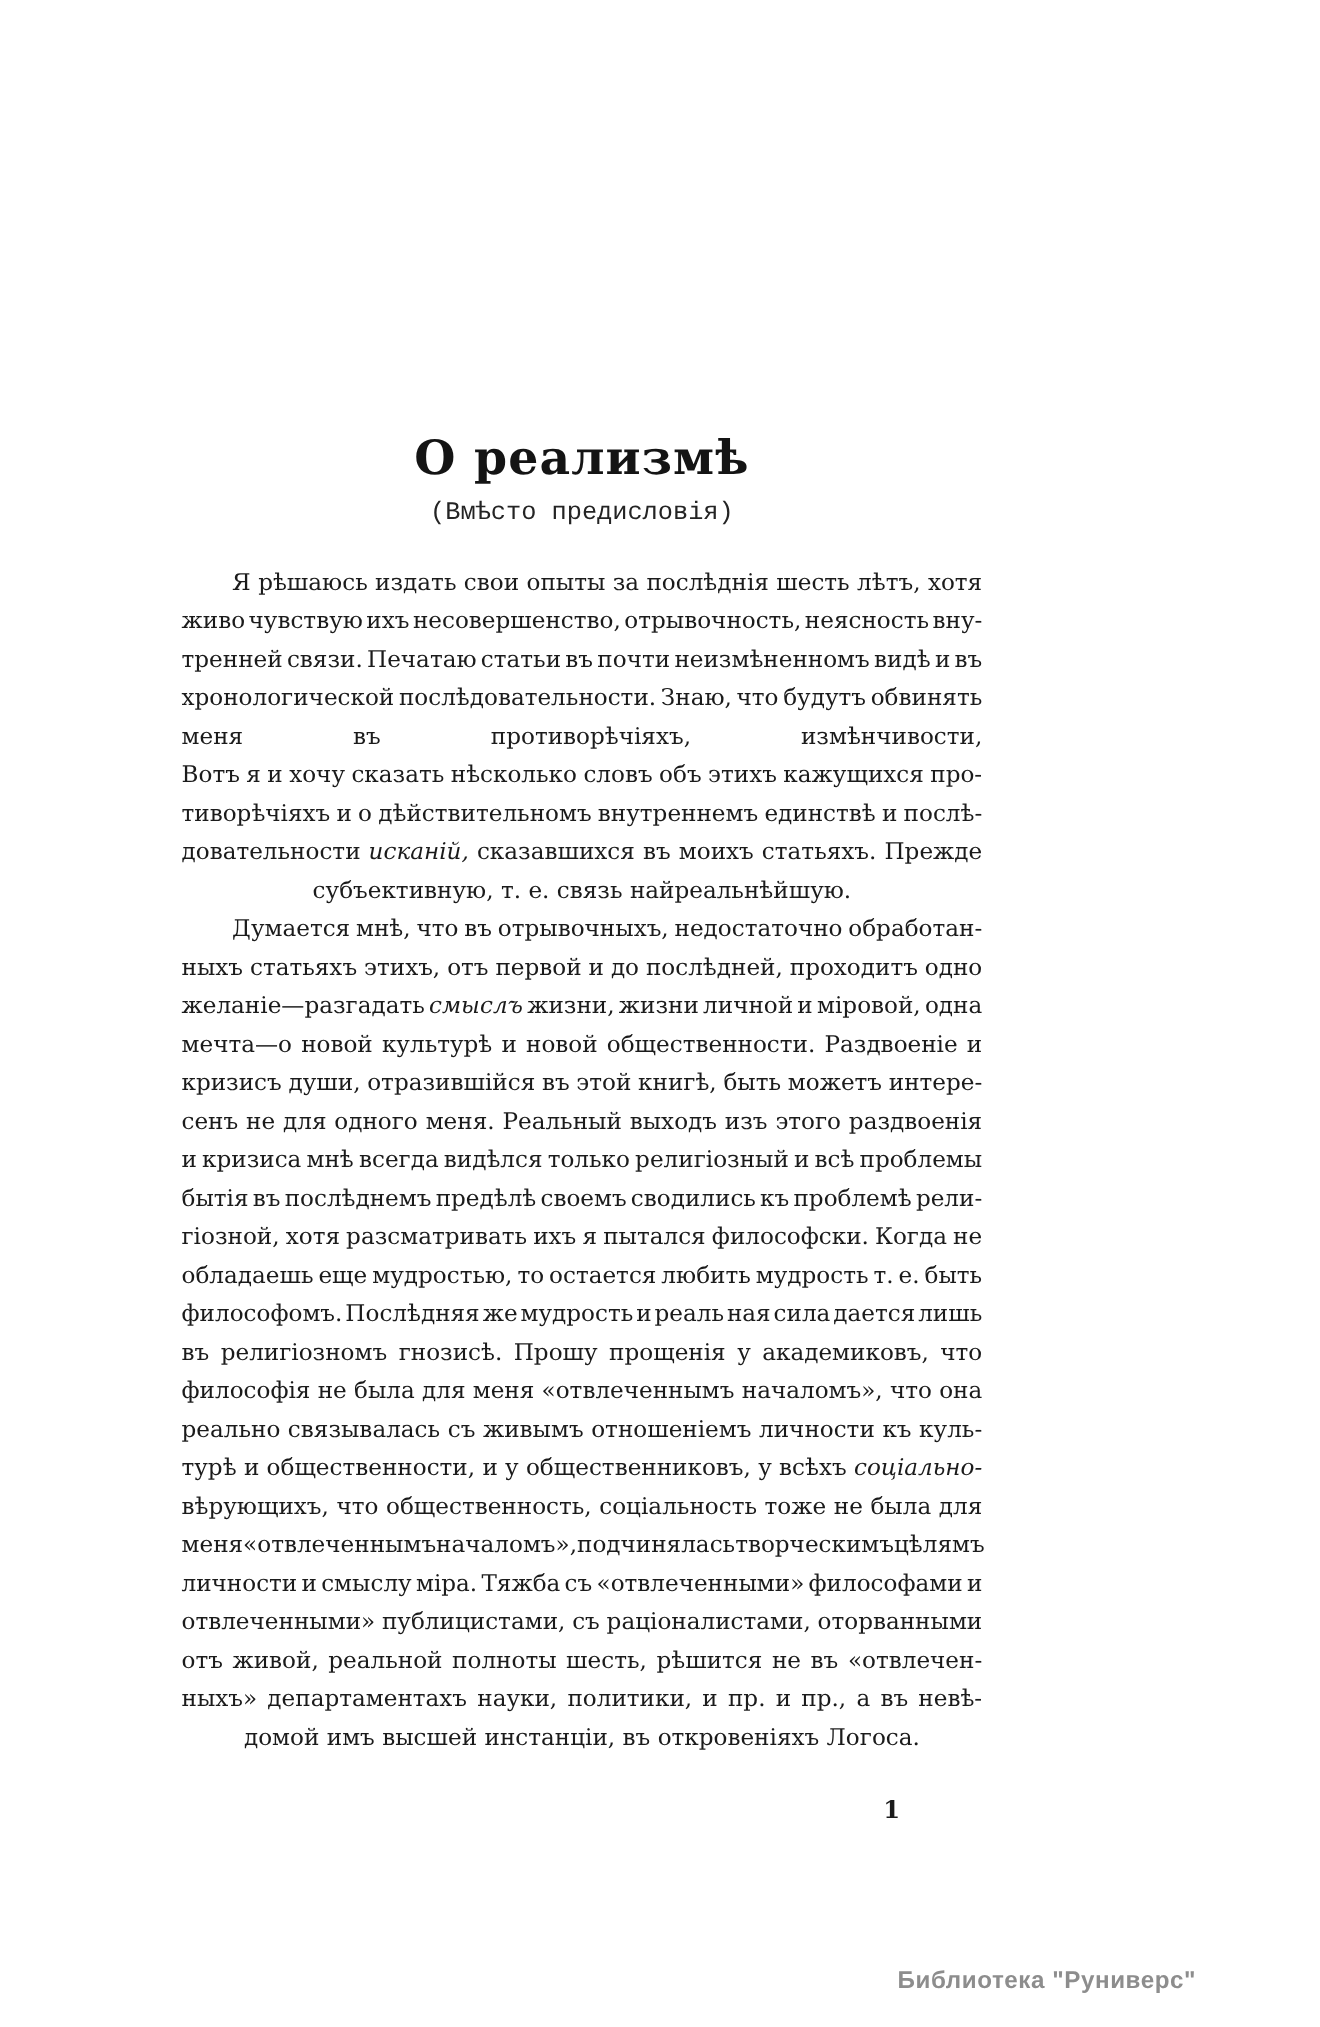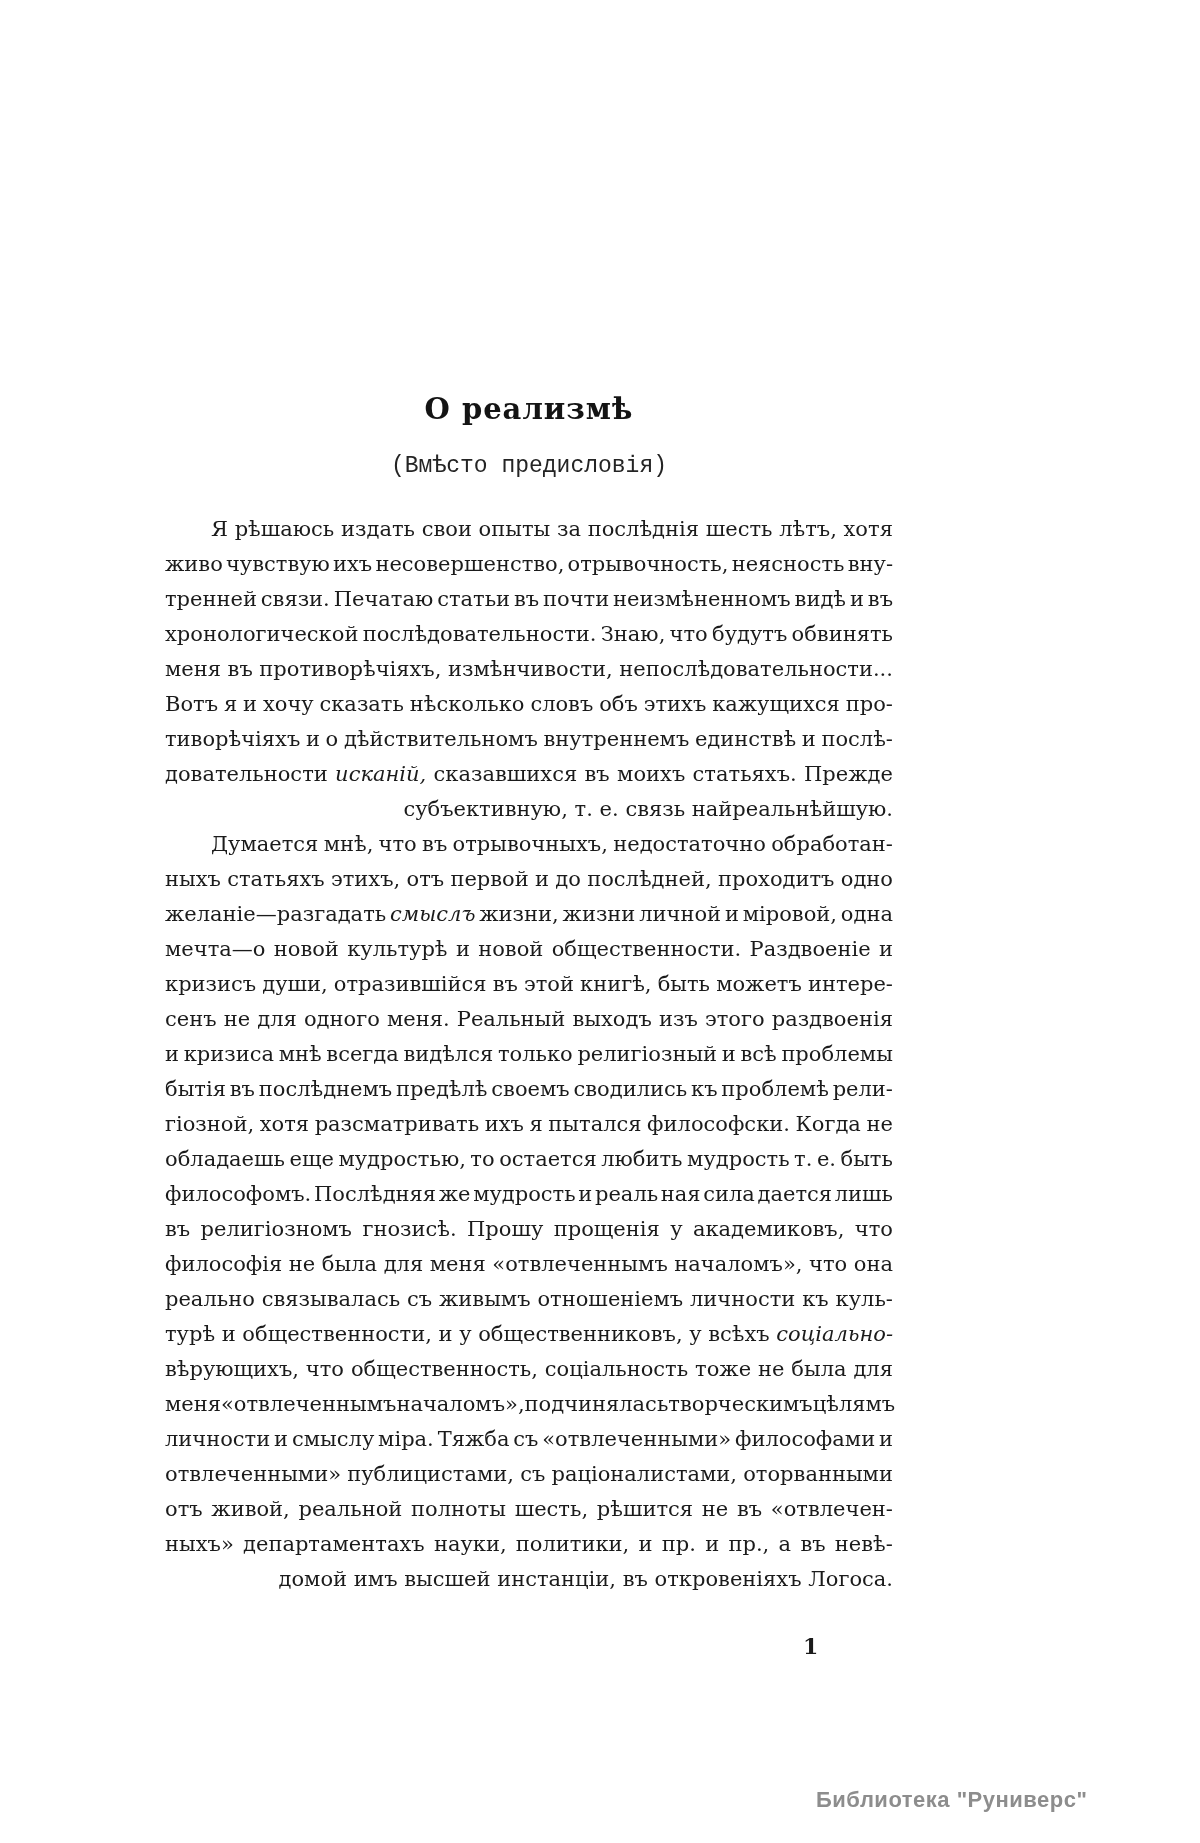--- a/index.html
+++ b/index.html
@@ -15,21 +15,21 @@
     overflow: hidden;
     font-family: "DejaVu Serif", serif;
     color: #1b1b1b;
   }
   .page-title {
     position: absolute;
     top: 392px;
     left: 165px;
     width: 728px;
     text-align: center;
-    font-size: 29px;
+    font-size: 43px;
     font-weight: 700;
     letter-spacing: 1px;
     color: #141414;
     margin: 0;
   }
   .page-subtitle {
     position: absolute;
     top: 453px;
     left: 165px;
     width: 728px;
@@ -52,21 +52,21 @@
     flex-wrap: nowrap;
     justify-content: space-between;
     height: 35px;
     align-items: baseline;
     box-sizing: border-box;
     word-spacing: 0;
     white-space: nowrap;
   }
   .line.indent { padding-left: 46px; }
   .line.last {
-    justify-content: flex-end;
+    justify-content: center;
     gap: 0 0.32em;
   }
   .word { display: inline-block; }
   .word.italic { font-style: italic; text-align: center; }
   .page-number {
     position: absolute;
     top: 1633px;
     left: 803px;
     font-size: 22px;
     font-weight: 700;
@@ -129,21 +129,20 @@
         <span class="word">Знаю,</span>
         <span class="word">что</span>
         <span class="word">будутъ</span>
         <span class="word">обвинять</span>
       </div>
       <div class="line">
         <span class="word">меня</span>
         <span class="word">въ</span>
         <span class="word">противорѣчіяхъ,</span>
         <span class="word">измѣнчивости,</span>
-        <span class="word">непослѣдовательности...</span>
       </div>
       <div class="line">
         <span class="word">Вотъ</span>
         <span class="word">я</span>
         <span class="word">и</span>
         <span class="word">хочу</span>
         <span class="word">сказать</span>
         <span class="word">нѣсколько</span>
         <span class="word">словъ</span>
         <span class="word">объ</span>

